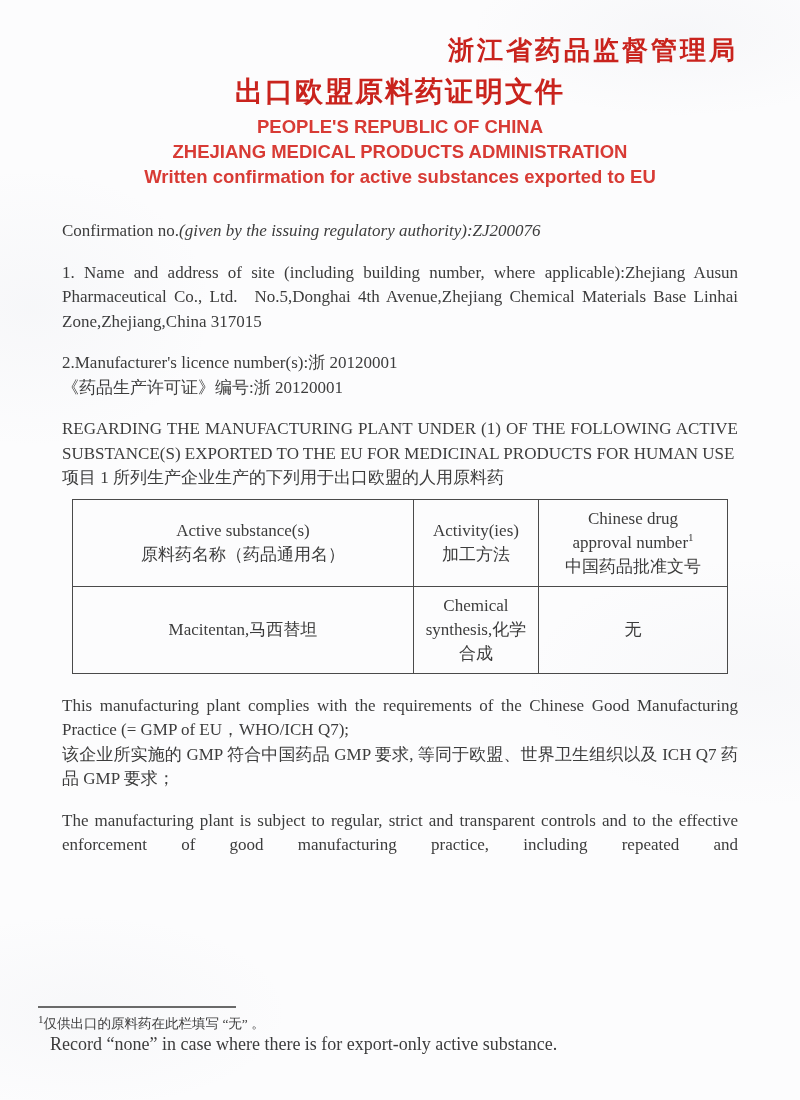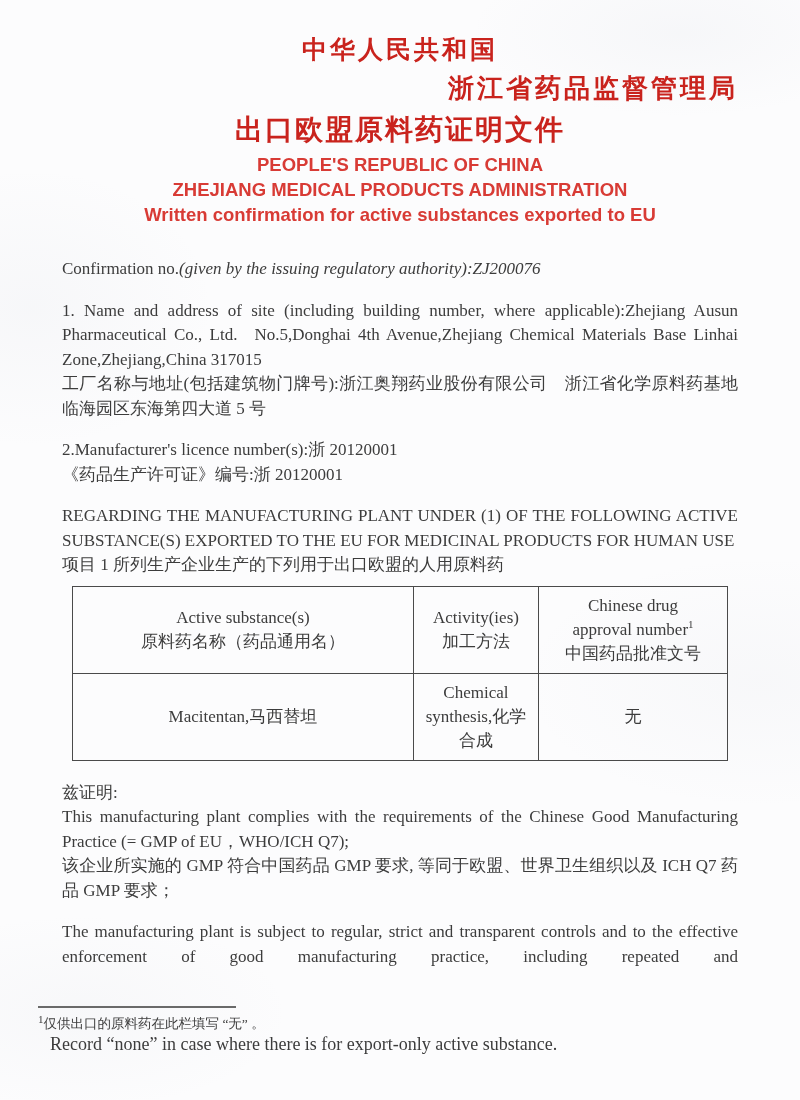--- a/index.html
+++ b/index.html
@@ -63,35 +63,33 @@
   }
   .footnote-en{margin-left:12px;font-size:18px;}
 </style>
 </head>
 <body>
 
 <div class="page">
   <div class="content">
 
     <div class="header-block">
-      <div class="t-zh t-zh1" style="color:#c9231d">中华人民共和国</div>
       <div class="t-zh t-zh2" style="color:#c9231d">浙江省药品监督管理局</div>
       <div class="t-zh t-zh3" style="color:#c9231d">出口欧盟原料药证明文件</div>
       <div class="t-en" style="color:#d83b35">PEOPLE'S REPUBLIC OF CHINA</div>
       <div class="t-en" style="color:#d83b35">ZHEJIANG MEDICAL PRODUCTS ADMINISTRATION</div>
       <div class="t-en" style="color:#d83b35">Written confirmation for active substances exported to EU</div>
     </div>
 
     <p class="para">
       <span class="line"><span>Confirmation no.</span><span class="italic">(given by the issuing regulatory authority):ZJ200076</span></span>
     </p>
 
     <p class="para">
       <span class="line">1. Name and address of site (including building number, where applicable):Zhejiang Ausun Pharmaceutical Co., Ltd. No.5,Donghai 4th Avenue,Zhejiang Chemical Materials Base Linhai Zone,Zhejiang,China 317015</span>
-      <span class="line">工厂名称与地址(包括建筑物门牌号):浙江奥翔药业股份有限公司 浙江省化学原料药基地临海园区东海第四大道 5 号</span>
     </p>
 
     <p class="para">
       <span class="line">2.Manufacturer's licence number(s):浙 20120001</span>
       <span class="line">《药品生产许可证》编号:浙 20120001</span>
     </p>
 
     <p class="para" style="margin-bottom:8px;">
       <span class="line">REGARDING THE MANUFACTURING PLANT UNDER (1) OF THE FOLLOWING ACTIVE SUBSTANCE(S) EXPORTED TO THE EU FOR MEDICINAL PRODUCTS FOR HUMAN USE</span>
       <span class="line">项目 1 所列生产企业生产的下列用于出口欧盟的人用原料药</span>
@@ -116,21 +114,20 @@
       </tr>
       <tr>
         <td style="height:70px;">Macitentan,马西替坦</td>
         <td>Chemical synthesis,化学合成</td>
         <td>无</td>
       </tr>
     </tbody>
       </table>
 
     <p class="para">
-      <span class="line">兹证明:</span>
       <span class="line">This manufacturing plant complies with the requirements of the Chinese Good Manufacturing Practice (= GMP of EU，WHO/ICH Q7);</span>
       <span class="line">该企业所实施的 GMP 符合中国药品 GMP 要求, 等同于欧盟、世界卫生组织以及 ICH Q7 药品 GMP 要求；</span>
     </p>
 
     <p class="para just-last">The manufacturing plant is subject to regular, strict and transparent controls and to the effective enforcement of good manufacturing practice, including repeated and</p>
 
   </div>
 
   <div class="footnote">
     <hr class="footnote-rule">

